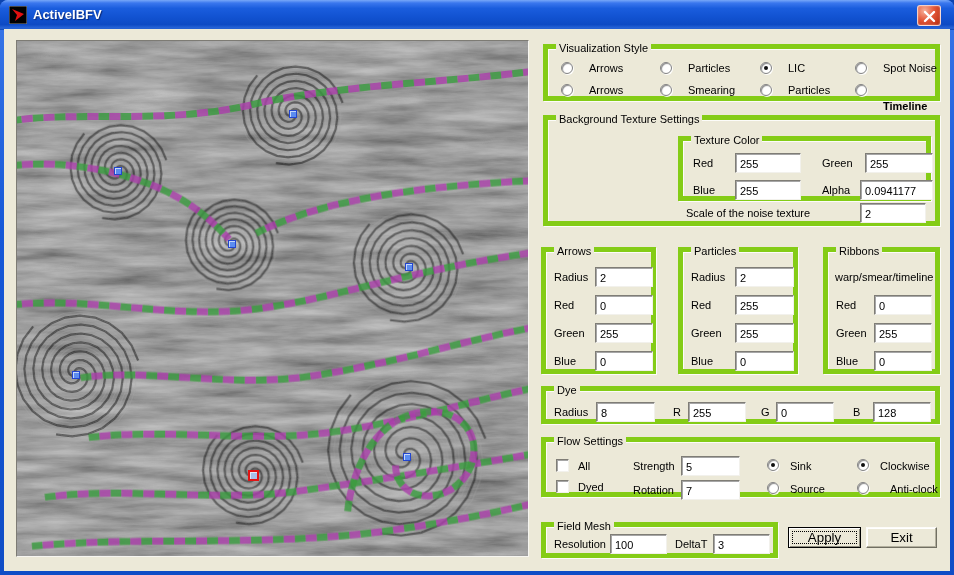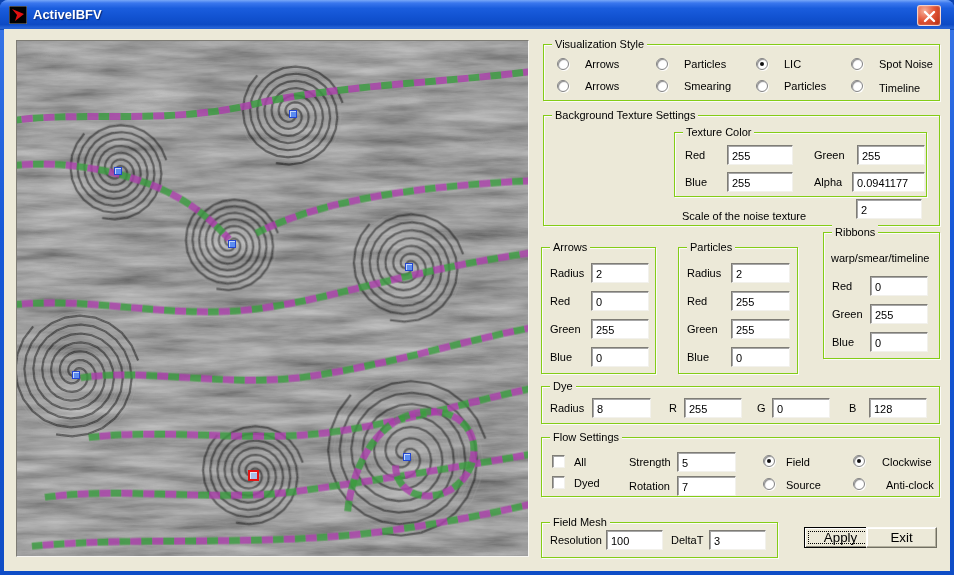--- a/index.html
+++ b/index.html
@@ -61,21 +61,21 @@
     box-shadow:inset 1px 1px 0 rgba(255,255,255,.65);
     cursor:pointer;
   }
   .marker.red {
     width:11px; height:11px;
     background:#a9c0ea; border:2px solid #e21414;
   }
   
   .gb {
     position:absolute;
-    border:1px solid #84cc16;
+    border:5px solid #84cc16;
     box-shadow:inset 1px 1px 0 rgba(255,255,255,.85), 1px 1px 0 rgba(255,255,255,.85);
   }
   .gb > .legend {
     position:absolute; top:-8px; left:8px; height:14px; line-height:14px;
     background:#ece9d8; padding:0 3px; white-space:nowrap;
   }
   .lbl { position:absolute; height:20px; line-height:20px; white-space:nowrap; }
   .tf {
     position:absolute; height:20px;
     background:#fff;
@@ -102,21 +102,20 @@
   .btn {
     position:absolute; height:21px;
     background:#ece9d8; color:#000;
     border:1px solid; border-color:#fdfcf8 #716f62 #716f62 #fdfcf8;
     box-shadow:inset -1px -1px 0 #b3b09e, inset 1px 1px 0 #fff;
     text-align:center; line-height:19px; cursor:pointer;
   }
   .btn.default {
     border:1px solid #000;
     box-shadow:inset 1px 1px 0 #fff, inset -1px -1px 0 #8f8d7e;
-    margin-left:16px;
   }
   .btn.default .focus-rect {
     position:absolute; inset:3px; border:1px dotted #000; pointer-events:none;
   }
 </style>
 </head>
 <body>
 
 <div class="frame"></div>
 
@@ -241,40 +240,40 @@
   <span class="lbl" style="left:240px;top:9px;">LIC</span>
   <span class="radio" style="left:307px;top:13px;"></span>
   <span class="lbl" style="left:335px;top:9px;">Spot Noise</span>
   <span class="radio" style="left:13px;top:35px;"></span>
   <span class="lbl" style="left:41px;top:31px;">Arrows</span>
   <span class="radio" style="left:112px;top:35px;"></span>
   <span class="lbl" style="left:140px;top:31px;">Smearing</span>
   <span class="radio" style="left:212px;top:35px;"></span>
   <span class="lbl" style="left:240px;top:31px;">Particles</span>
   <span class="radio" style="left:307px;top:35px;"></span>
-  <span class="lbl" style="left:335px;top:33px;">Timeline</span>
+  <span class="lbl" style="left:335px;top:47px;font-weight:bold;">Timeline</span>
 </div>
 
 <div class="gb" style="left:543px;top:115px;width:397px;height:111px;">
   <span class="legend">Background Texture Settings</span>
 
 
   <div class="gb" style="left:130px;top:16px;width:253px;height:65px;">
     <span class="legend">Texture Color</span>
     <span class="lbl" style="left:10px;top:12px;">Red</span>
     <input class="tf" style="left: 52px; top: 12px; width: 66px;" value="255">
     <span class="lbl" style="left:139px;top:12px;">Green</span>
     <input class="tf" style="left: 182px; top: 12px; width: 68px;" value="255">
     <span class="lbl" style="left:10px;top:39px;">Blue</span>
     <input class="tf" style="left: 52px; top: 39px; width: 66px;" value="255">
     <span class="lbl" style="left:139px;top:39px;">Alpha</span>
     <input class="tf" style="left: 177px; top: 39px; width: 73px;" value="0.0941177">
   </div>
 
-  <span class="lbl" style="left:138px;top:90px;">Scale of the noise texture</span>
+  <span class="lbl" style="left:138px;top:83px;">Scale of the noise texture</span>
   <input class="tf" style="left: 312px; top: 83px; width: 66px;" value="2">
 </div>
 
 <div class="gb" style="left:541px;top:247px;width:115px;height:127px;">
   <span class="legend">Arrows</span>
   <span class="lbl" style="left:8px;top:15px;">Radius</span>
   <input class="tf" style="left: 49px; top: 15px; width: 58px;" value="2">
   <span class="lbl" style="left:8px;top:43px;">Red</span>
   <input class="tf" style="left: 49px; top: 43px; width: 58px;" value="0">
   <span class="lbl" style="left:8px;top:71px;">Green</span>
@@ -288,21 +287,21 @@
   <span class="lbl" style="left:8px;top:15px;">Radius</span>
   <input class="tf" style="left: 52px; top: 15px; width: 59px;" value="2">
   <span class="lbl" style="left:8px;top:43px;">Red</span>
   <input class="tf" style="left: 52px; top: 43px; width: 59px;" value="255">
   <span class="lbl" style="left:8px;top:71px;">Green</span>
   <input class="tf" style="left: 52px; top: 71px; width: 59px;" value="255">
   <span class="lbl" style="left:8px;top:99px;">Blue</span>
   <input class="tf" style="left: 52px; top: 99px; width: 59px;" value="0">
 </div>
 
-<div class="gb" style="left:823px;top:232px;width:117px;height:127px;">
+<div class="gb" style="left:823px;top:247px;width:117px;height:127px;">
   <span class="legend">Ribbons</span>
   <span class="lbl" style="left:7px;top:15px;font-size:11px;">warp/smear/timeline</span>
   <span class="lbl" style="left:8px;top:43px;">Red</span>
   <input class="tf" style="left: 46px; top: 43px; width: 58px;" value="0">
   <span class="lbl" style="left:8px;top:71px;">Green</span>
   <input class="tf" style="left: 46px; top: 71px; width: 58px;" value="255">
   <span class="lbl" style="left:8px;top:99px;">Blue</span>
   <input class="tf" style="left: 46px; top: 99px; width: 58px;" value="0">
 </div>
 
@@ -324,27 +323,27 @@
   <span class="lbl" style="left:32px;top:14px;">All</span>
   <span class="cb" style="left:10px;top:38px;"></span>
   <span class="lbl" style="left:32px;top:35px;">Dyed</span>
   <span class="lbl" style="left:87px;top:14px;">Strength</span>
   <input class="tf" style="left: 135px; top: 14px; width: 59px;" value="5">
   <span class="lbl" style="left:87px;top:38px;">Rotation</span>
   <input class="tf" style="left: 135px; top: 38px; width: 59px;" value="7">
   <span class="radio on" style="left:221px;top:17px;">
       <span class="dot"></span>
     </span>
-  <span class="lbl" style="left:244px;top:14px;">Field</span>
+  <span class="lbl" style="left:244px;top:14px;">Sink</span>
   <span class="radio" style="left:221px;top:40px;"></span>
   <span class="lbl" style="left:244px;top:37px;">Source</span>
   <span class="radio on" style="left:311px;top:17px;">
       <span class="dot"></span>
     </span>
-  <span class="lbl" style="left:334px;top:14px;margin-left:6px;">Clockwise</span>
+  <span class="lbl" style="left:334px;top:14px;">Clockwise</span>
   <span class="radio" style="left:311px;top:40px;"></span>
   <span class="lbl" style="left:344px;top:37px;">Anti-clock</span>
 </div>
 
 <div class="gb" style="left:541px;top:522px;width:237px;height:36px;">
   <span class="legend">Field Mesh</span>
   <span class="lbl" style="left:8px;top:7px;">Resolution</span>
   <input class="tf" style="left: 64px; top: 7px; width: 57px;" value="100">
   <span class="lbl" style="left:129px;top:7px;">DeltaT</span>
   <input class="tf" style="left: 167px; top: 7px; width: 57px;" value="3">

